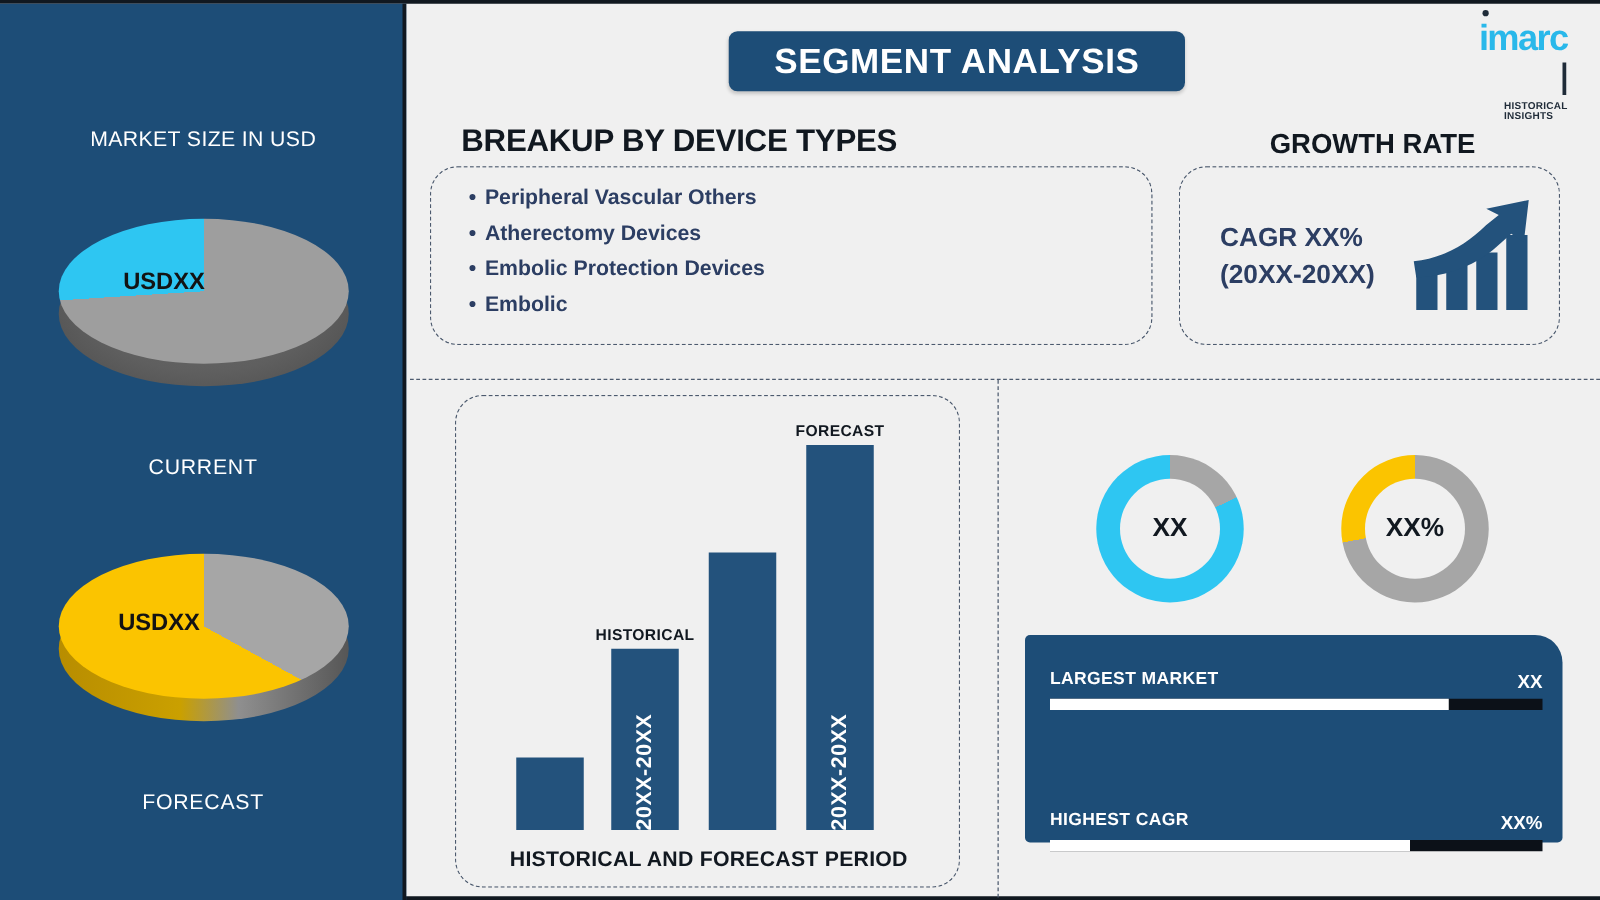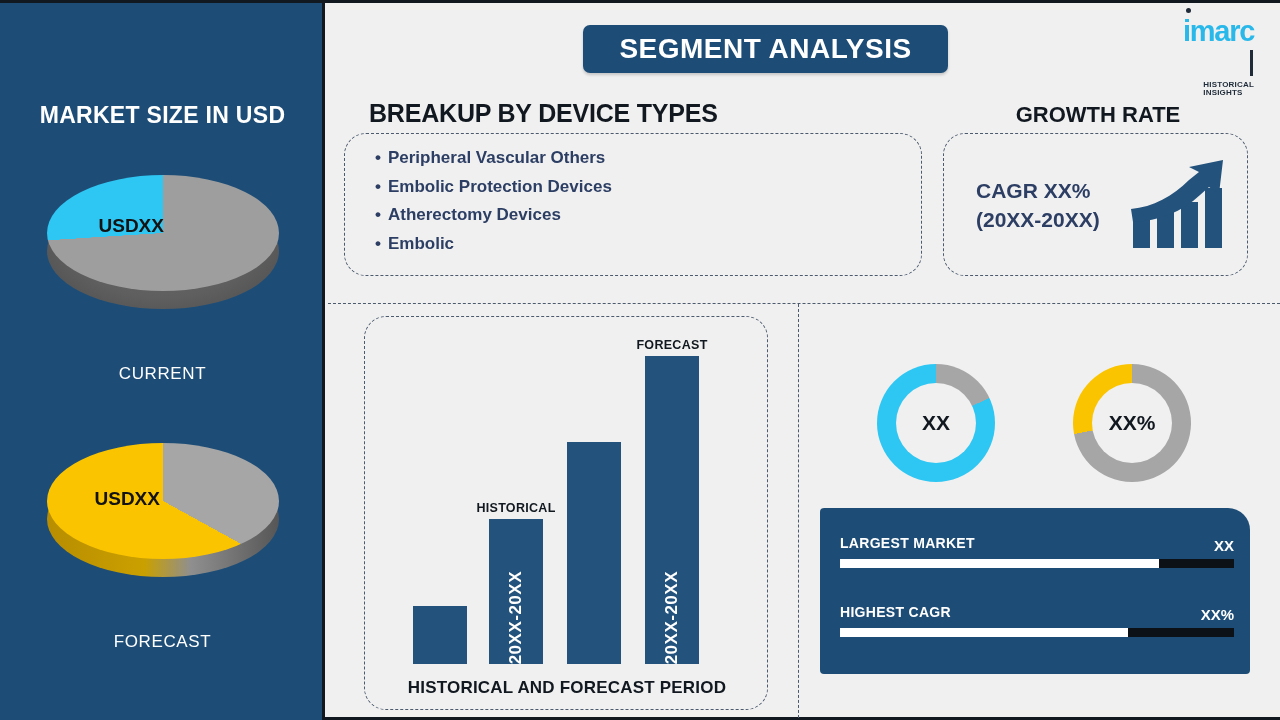--- a/index.html
+++ b/index.html
@@ -21,21 +21,21 @@
   #sidebar {
     position: absolute; left: 0; top: 0;
     width: 325px; height: 720px;
     background: #1d4d77;
     border-right: 3px solid #111820;
   }
   #sidebar-title {
     position: absolute; top: 99px; left: 0; width: 325px;
     text-align: center;
     color: #ffffff;
-    font-size: 23px; font-weight: bold;
+    font-size: 17px; font-weight: normal;
     letter-spacing: 0.3px;
   }
   .pie-wrap { position: absolute; left: 0; width: 325px; text-align: center; }
   .pie-stage { position: relative; width: 232px; height: 152px; margin: 0 auto; }
   .pie-base {
     position: absolute; left: 0; top: 18px;
     width: 232px; height: 116px;
     border-radius: 50%;
   }
   .pie-top {
@@ -214,22 +214,22 @@
     <div id="imarc-tag">
       <div>HISTORICAL</div>
       <div>INSIGHTS</div>
     </div>
   </div>
 
   <div class="sec-title" id="breakup-title">BREAKUP BY DEVICE TYPES</div>
   <div class="dashed-card" id="breakup-card">
     <ul id="breakup-list">
       <li>Peripheral Vascular Others</li>
+      <li>Atherectomy Devices</li>
       <li>Embolic Protection Devices</li>
-      <li>Atherectomy Devices</li>
       <li>Embolic</li>
     </ul>
   </div>
 
   <div class="sec-title" id="growth-title">GROWTH RATE</div>
   <div class="dashed-card" id="growth-card">
     <div id="cagr-text">
       <div>CAGR XX%</div>
       <div>(20XX-20XX)</div>
     </div>
@@ -279,21 +279,21 @@
       <div style="position:relative;height:20px;">
         <span class="stat-label">LARGEST MARKET</span>
         <span class="stat-value">XX</span>
       </div>
       <div class="stat-track">
         <div class="stat-fill" id="fill-0" style="width: 81%;"></div>
       </div>
     </div>
 
     <div class="stat-row" style="top:95px">
-      <div style="position:relative;height:20px;">
+      <div style="position:relative;height:20px;margin-top:44px;">
         <span class="stat-label">HIGHEST CAGR</span>
         <span class="stat-value">XX%</span>
       </div>
       <div class="stat-track">
         <div class="stat-fill" id="fill-1" style="width: 73%;"></div>
       </div>
     </div>
   </div>
 
 </div>

